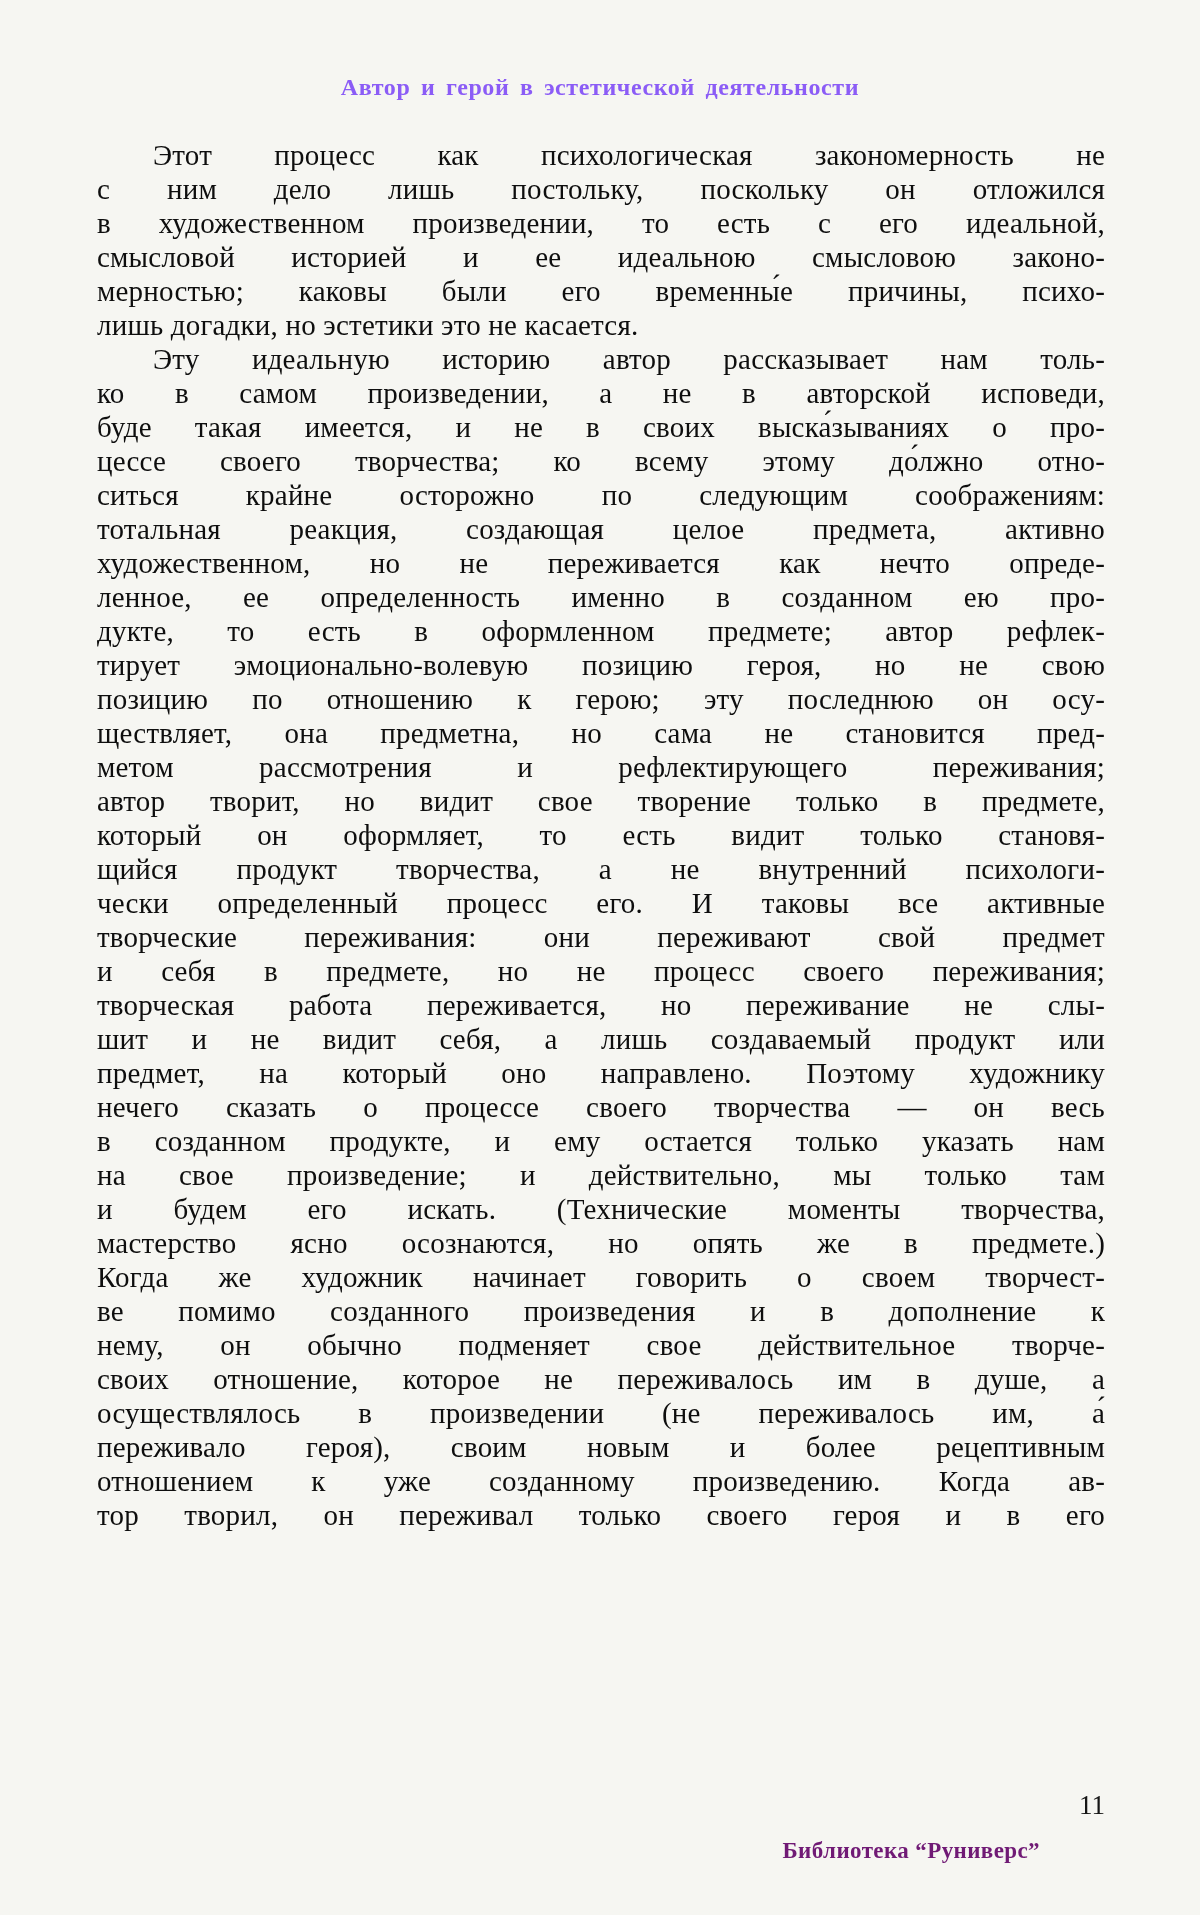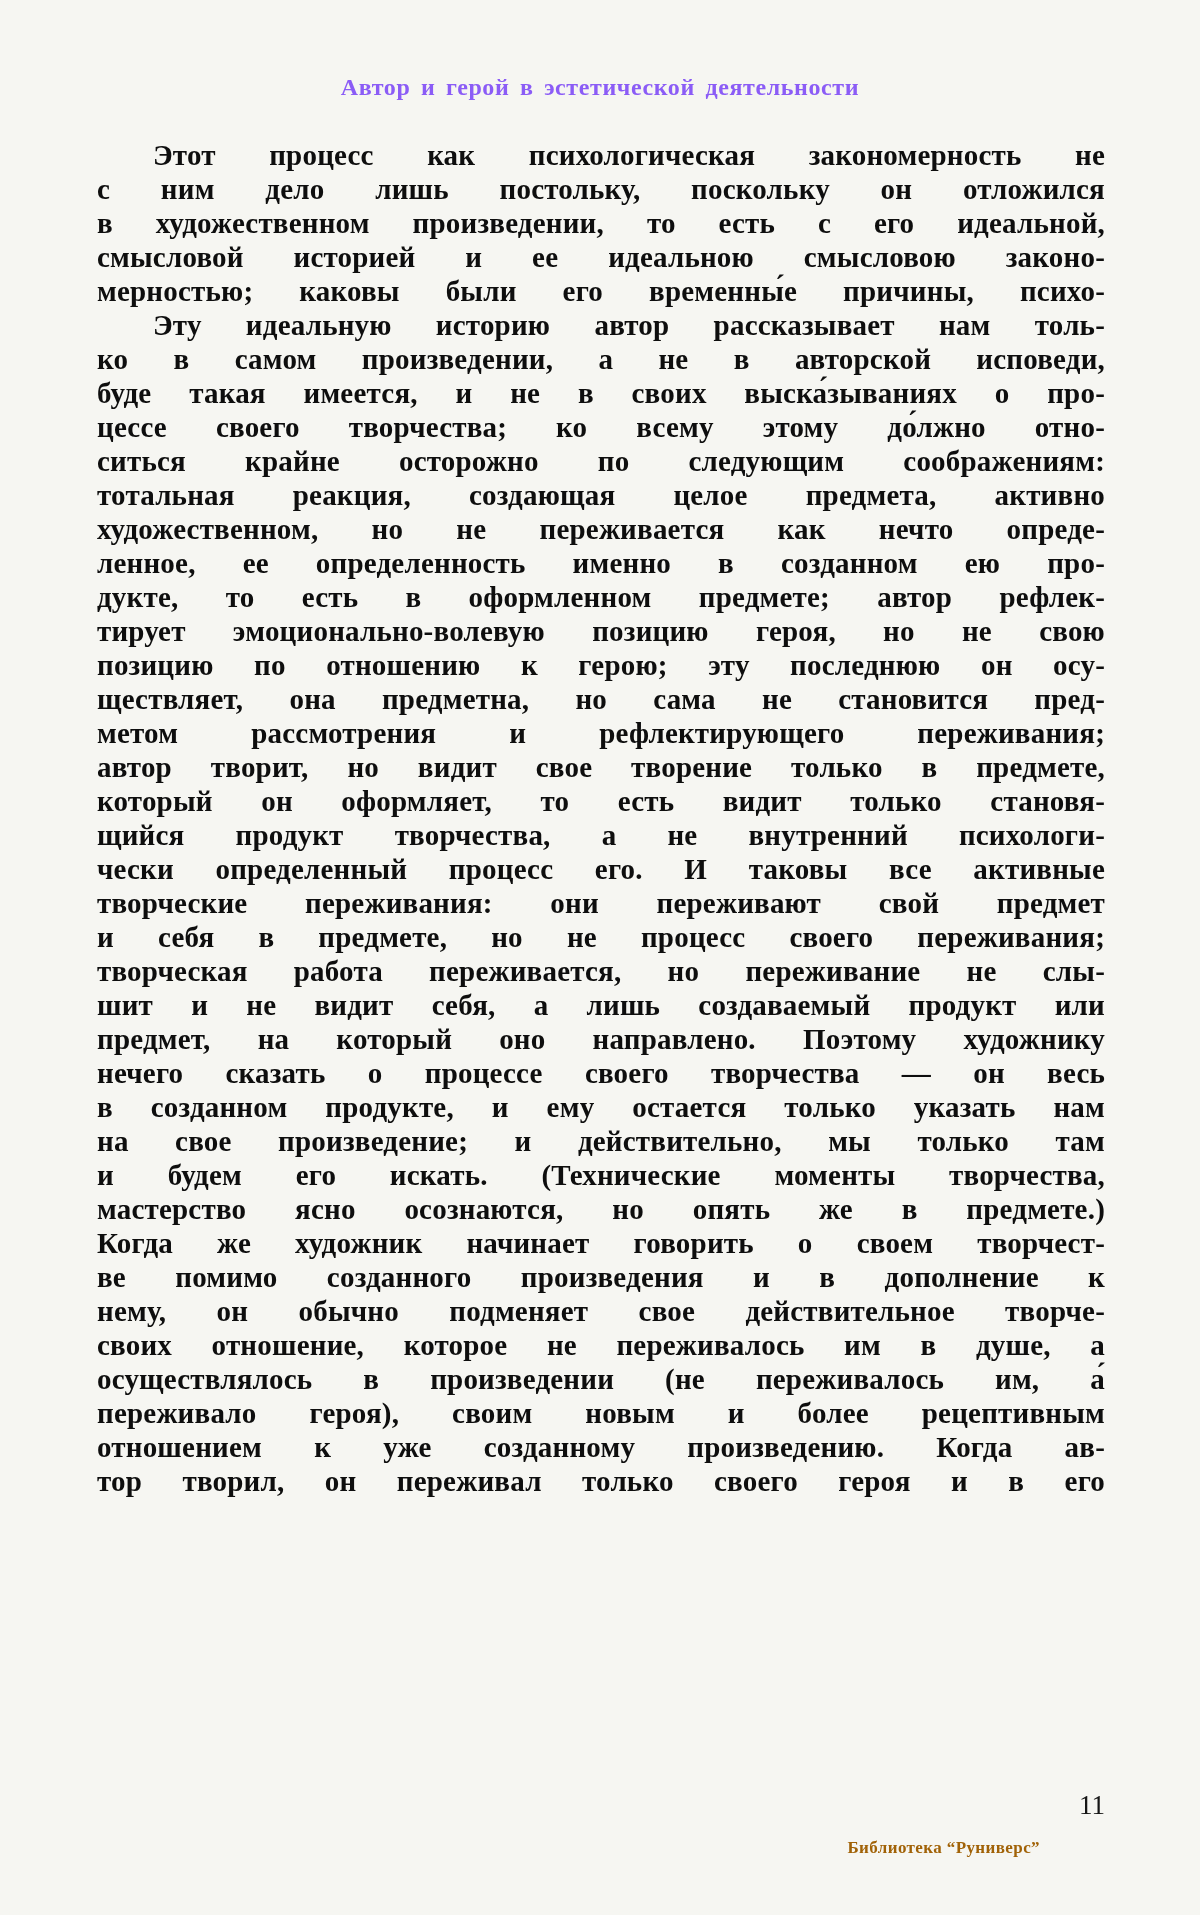--- a/index.html
+++ b/index.html
@@ -31,21 +31,20 @@
     color: #8b5cf6;
   }
   .body-text {
     position: absolute;
     top: 138px;
     left: 97px;
     width: 1008px;
     font-size: 29px;
     line-height: 34px;
     letter-spacing: 0.2px;
-    font-weight: bold;
   }
   .line {
     text-align: justify;
     text-align-last: justify;
     white-space: normal;
   }
   .line.indent {
     text-indent: 56px;
   }
   .line.last {
@@ -57,39 +56,40 @@
     left: 97px;
     width: 1008px;
     text-align: right;
     font-size: 27px;
     color: #161616;
   }
   .watermark {
     position: absolute;
     top: 1838px;
     right: 160px;
-    font-size: 17px;
+    font-size: 23px;
     font-weight: bold;
     letter-spacing: 0.4px;
-    color: #a16207;
+    color: #701a75;
     margin-left: 8px;
   }
 </style>
 </head>
 <body>
 
 <div class="page">
   <div class="chapter-title">Автор и герой в эстетической деятельности</div>
 
   <div class="body-text" id="body-text">
       <div class="line indent">Этот процесс как психологическая закономерность не</div>
       <div class="line">с ним дело лишь постольку, поскольку он отложился</div>
       <div class="line">в художественном произведении, то есть с его идеальной,</div>
       <div class="line">смысловой историей и ее идеальною смысловою законо-</div>
       <div class="line">мерностью; каковы были его временны́е причины, психо-</div>
+      <div class="line last">лишь догадки, но эстетики это не касается.</div>
       <div class="line indent">Эту идеальную историю автор рассказывает нам толь-</div>
       <div class="line">ко в самом произведении, а не в авторской исповеди,</div>
       <div class="line">буде такая имеется, и не в своих выска́зываниях о про-</div>
       <div class="line">цессе своего творчества; ко всему этому до́лжно отно-</div>
       <div class="line">ситься крайне осторожно по следующим соображениям:</div>
       <div class="line">тотальная реакция, создающая целое предмета, активно</div>
       <div class="line">художественном, но не переживается как нечто опреде-</div>
       <div class="line">ленное, ее определенность именно в созданном ею про-</div>
       <div class="line">дукте, то есть в оформленном предмете; автор рефлек-</div>
       <div class="line">тирует эмоционально-волевую позицию героя, но не свою</div>

